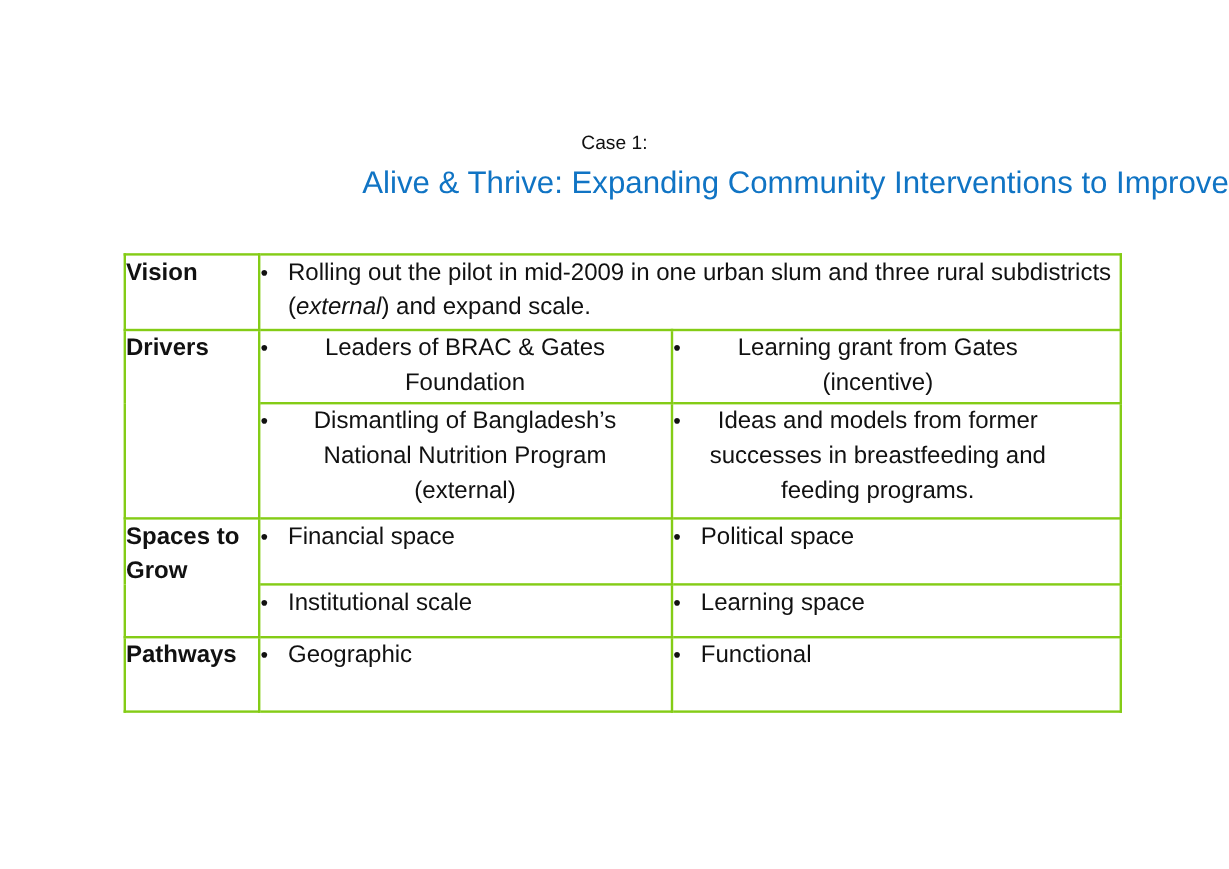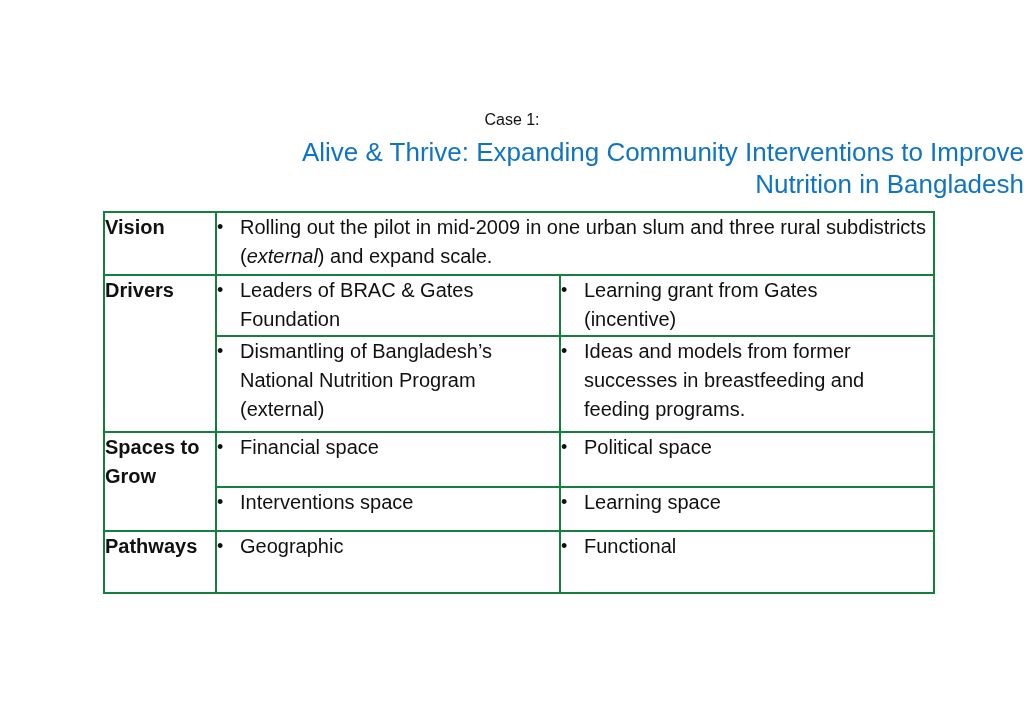--- a/index.html
+++ b/index.html
@@ -40,21 +40,21 @@
     position: absolute;
     left: 103px;
     top: 211px;
   }
   table.case-table {
     border-collapse: collapse;
     table-layout: fixed;
     width: 830px;
   }
   table.case-table td {
-    border: 2px solid #15803d;
+    border: 2px solid #84cc16;
     vertical-align: top;
     padding: 0;
   }
   td.label-cell {
     padding: 3px 4px 0 6px;
     font-weight: bold;
     font-size: 20px;
     line-height: 29px;
   }
   td.content-cell {
@@ -69,32 +69,32 @@
     width: 23px;
     font-size: 18px;
     line-height: 29px;
   }
   .cell-text {
     font-size: 20px;
     line-height: 29px;
   }
   .cell-text.narrow {
     max-width: 295px;
+    text-align: center;
   }
 </style>
 </head>
 <body>
 
 <div class="slide">
 
   <div class="pretitle">Case 1:</div>
 
   <div class="title-block">
     <div>Alive &amp; Thrive: Expanding Community Interventions to Improve</div>
-    <div>Nutrition in Bangladesh</div>
   </div>
 
   <div class="table-wrap">
     <table class="case-table">
       <colgroup>
         <col style="width:112px">
         <col style="width:344px">
         <col style="width:374px">
       </colgroup>
       <tbody>
@@ -151,21 +151,21 @@
             <div class="bullet-row">
               <span class="bullet">•</span>
               <span class="cell-text narrow">Political space</span>
             </div>
           </td>
         </tr>
         <tr style="height:44px">
           <td class="content-cell">
             <div class="bullet-row">
               <span class="bullet">•</span>
-              <span class="cell-text narrow">Interventions space</span>
+              <span class="cell-text narrow">Institutional scale</span>
             </div>
           </td>
           <td class="content-cell">
             <div class="bullet-row">
               <span class="bullet">•</span>
               <span class="cell-text narrow">Learning space</span>
             </div>
           </td>
         </tr>
 

